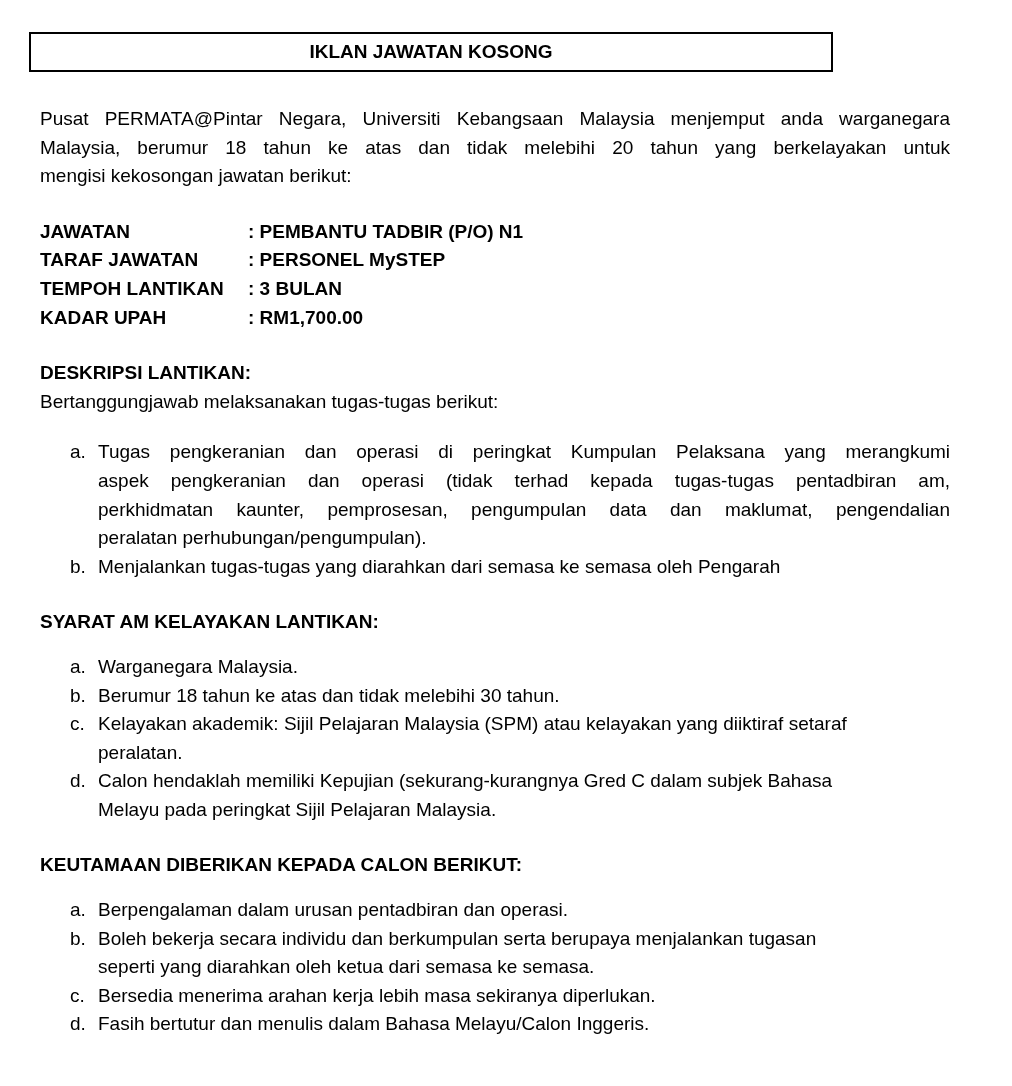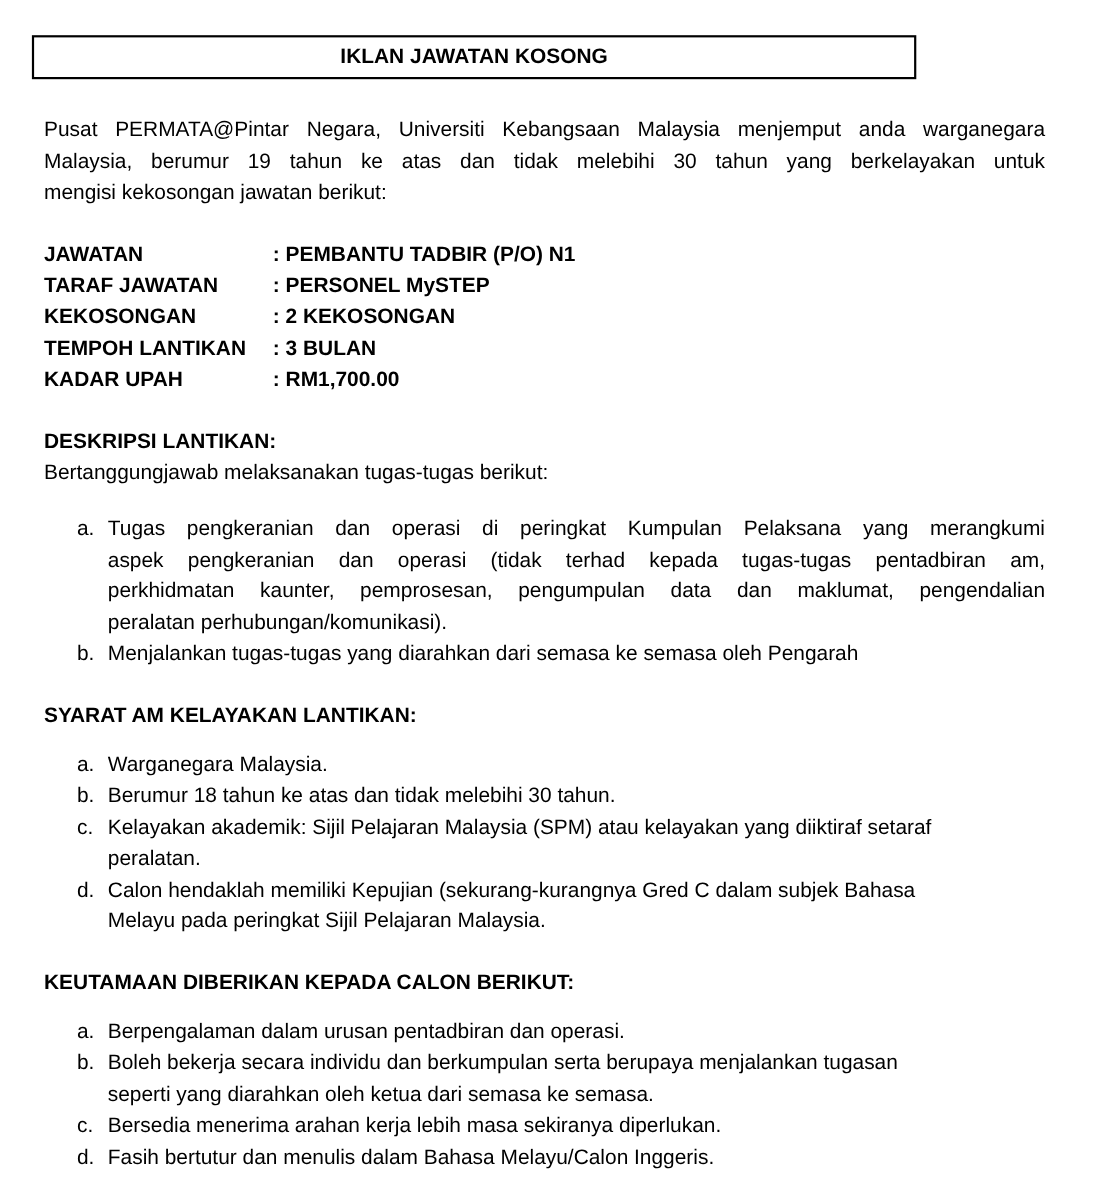--- a/index.html
+++ b/index.html
@@ -45,36 +45,32 @@
 <body>
 
 <div class="page">
 
   <div class="title-box">
     <span>IKLAN JAWATAN KOSONG</span>
   </div>
 
   <div class="intro">
     <div class="just">Pusat PERMATA@Pintar Negara, Universiti Kebangsaan Malaysia menjemput anda warganegara</div>
-    <div class="just">Malaysia, berumur 19 tahun ke atas dan tidak melebihi 30 tahun yang berkelayakan untuk</div>
+    <div class="just">Malaysia, berumur 18 tahun ke atas dan tidak melebihi 20 tahun yang berkelayakan untuk</div>
     <div class="line">mengisi kekosongan jawatan berikut:</div>
   </div>
 
   <div class="details">
     <div class="drow">
       <div class="dlabel">JAWATAN</div>
       <div class="dvalue">: PEMBANTU TADBIR (P/O) N1</div>
     </div>
     <div class="drow">
       <div class="dlabel">TARAF JAWATAN</div>
       <div class="dvalue">: PERSONEL MySTEP</div>
-    </div>
-    <div class="drow">
-      <div class="dlabel">KEKOSONGAN</div>
-      <div class="dvalue">: 2 KEKOSONGAN</div>
     </div>
     <div class="drow">
       <div class="dlabel">TEMPOH LANTIKAN</div>
       <div class="dvalue">: 3 BULAN</div>
     </div>
     <div class="drow">
       <div class="dlabel">KADAR UPAH</div>
       <div class="dvalue">: RM1,700.00</div>
     </div>
   </div>
@@ -82,21 +78,21 @@
   <div class="section">
     <div class="heading">DESKRIPSI LANTIKAN:</div>
     <div class="line">Bertanggungjawab melaksanakan tugas-tugas berikut:</div>
     <div class="list-a">
       <div class="li">
         <div class="marker">a.</div>
         <div class="li-body">
           <div class="just">Tugas pengkeranian dan operasi di peringkat Kumpulan Pelaksana yang merangkumi</div>
           <div class="just">aspek pengkeranian dan operasi (tidak terhad kepada tugas-tugas pentadbiran am,</div>
           <div class="just">perkhidmatan kaunter, pemprosesan, pengumpulan data dan maklumat, pengendalian</div>
-          <div class="line">peralatan perhubungan/komunikasi).</div>
+          <div class="line">peralatan perhubungan/pengumpulan).</div>
         </div>
       </div>
       <div class="li">
         <div class="marker">b.</div>
         <div class="li-body">
           <div class="line">Menjalankan tugas-tugas yang diarahkan dari semasa ke semasa oleh Pengarah</div>
         </div>
       </div>
     </div>
   </div>

